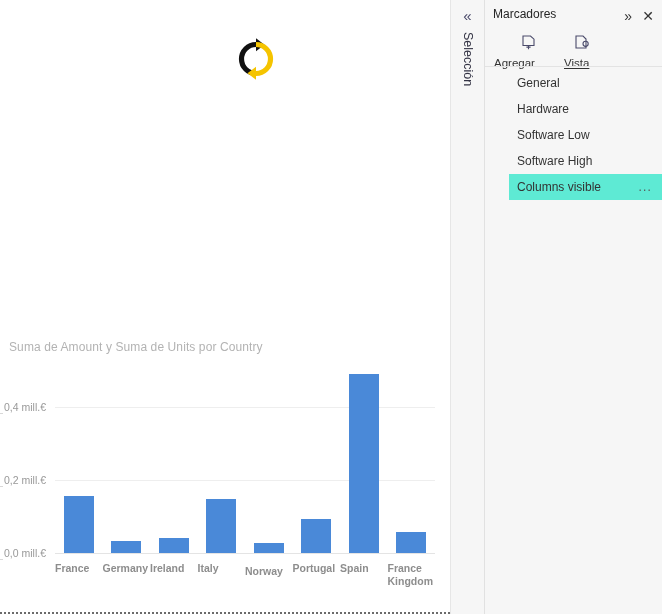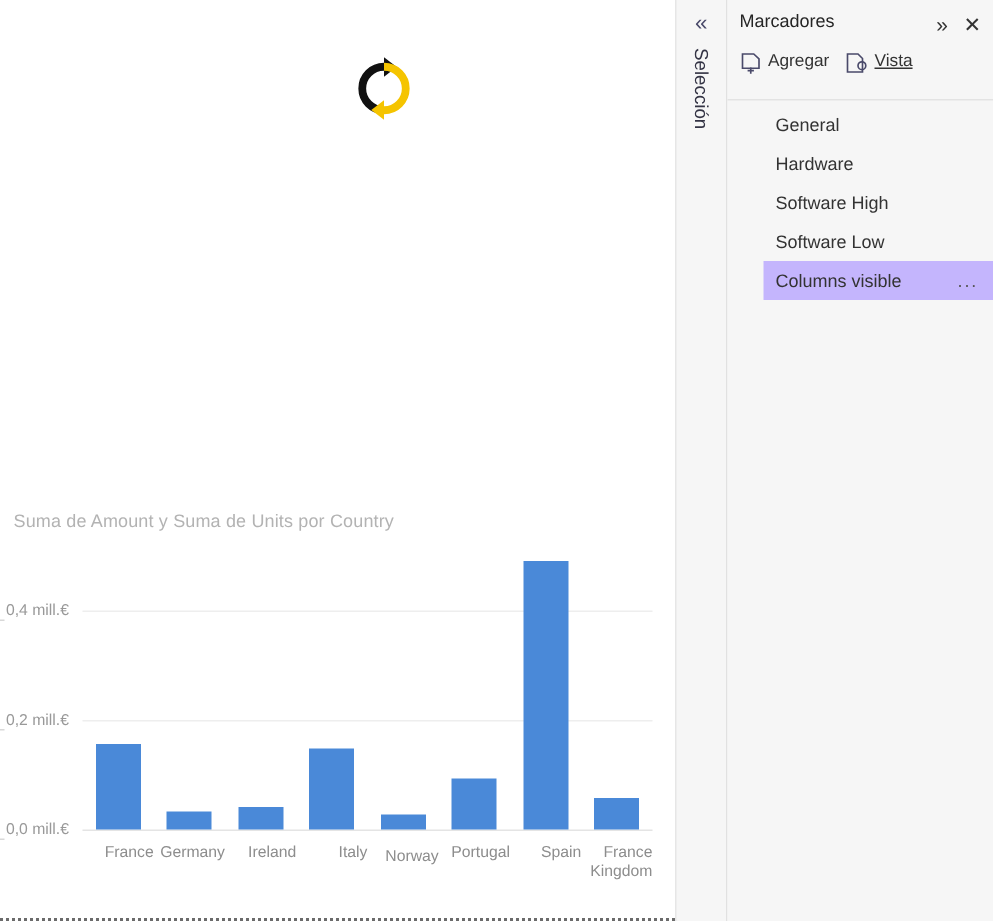--- a/index.html
+++ b/index.html
@@ -95,22 +95,23 @@
     position: absolute;
     bottom: 0;
     background: #4a89d8;
   }
   .xlabel {
     position: absolute;
     top: 100%;
     margin-top: 9px;
     font-size: 10.5px;
     color: #8d8d8d;
-    text-align: right;
+    text-align: left;
     line-height: 13px;
+    font-weight: bold;
   }
 
   
   #selection-rail {
     position: absolute;
     left: 450px;
     top: 0;
     width: 35px;
     height: 614px;
     background: #f6f6f6;
@@ -185,26 +186,27 @@
     left: 0;
     top: 33px;
     width: 177px;
     height: 30px;
   }
   .tb-btn {
     position: absolute;
     top: 2px;
     height: 25px;
     display: flex;
-    align-items: flex-start;
+    align-items: flex-end;
     gap: 5px;
     cursor: pointer;
     font-size: 11.5px;
     color: #333333;
     padding: 0 3px;
+    flex-direction: column;
   }
   #tb-add  { left: 6px; }
   #tb-view { left: 76px; text-decoration: underline; }
 
   #bm-divider {
     position: absolute;
     left: 0;
     top: 66px;
     width: 177px;
     height: 1px;
@@ -222,21 +224,21 @@
     height: 26px;
     line-height: 26px;
     padding-left: 8px;
     font-size: 12px;
     color: #333333;
     cursor: pointer;
     white-space: nowrap;
     margin-left: 24px;
   }
   .bm-item.selected {
-    background: #c4b5fd;
+    background: #5eead4;
   }
   .bm-ellipsis {
     position: absolute;
     right: 10px;
     top: 0;
     font-size: 12px;
     color: #555555;
     letter-spacing: 1.2px;
     cursor: pointer;
   }
@@ -321,18 +323,18 @@
       </span>
       <span>Vista</span>
     </div>
   </div>
 
   <div id="bm-divider"></div>
 
   <div id="bm-list">
       <div class="bm-item"><span>General</span></div>
       <div class="bm-item"><span>Hardware</span></div>
+      <div class="bm-item"><span>Software Low</span></div>
       <div class="bm-item"><span>Software High</span></div>
-      <div class="bm-item"><span>Software Low</span></div>
       <div class="bm-item selected"><span>Columns visible</span><span class="bm-ellipsis">...</span></div>
     </div>
 
 </div>
 
 </body></html>

